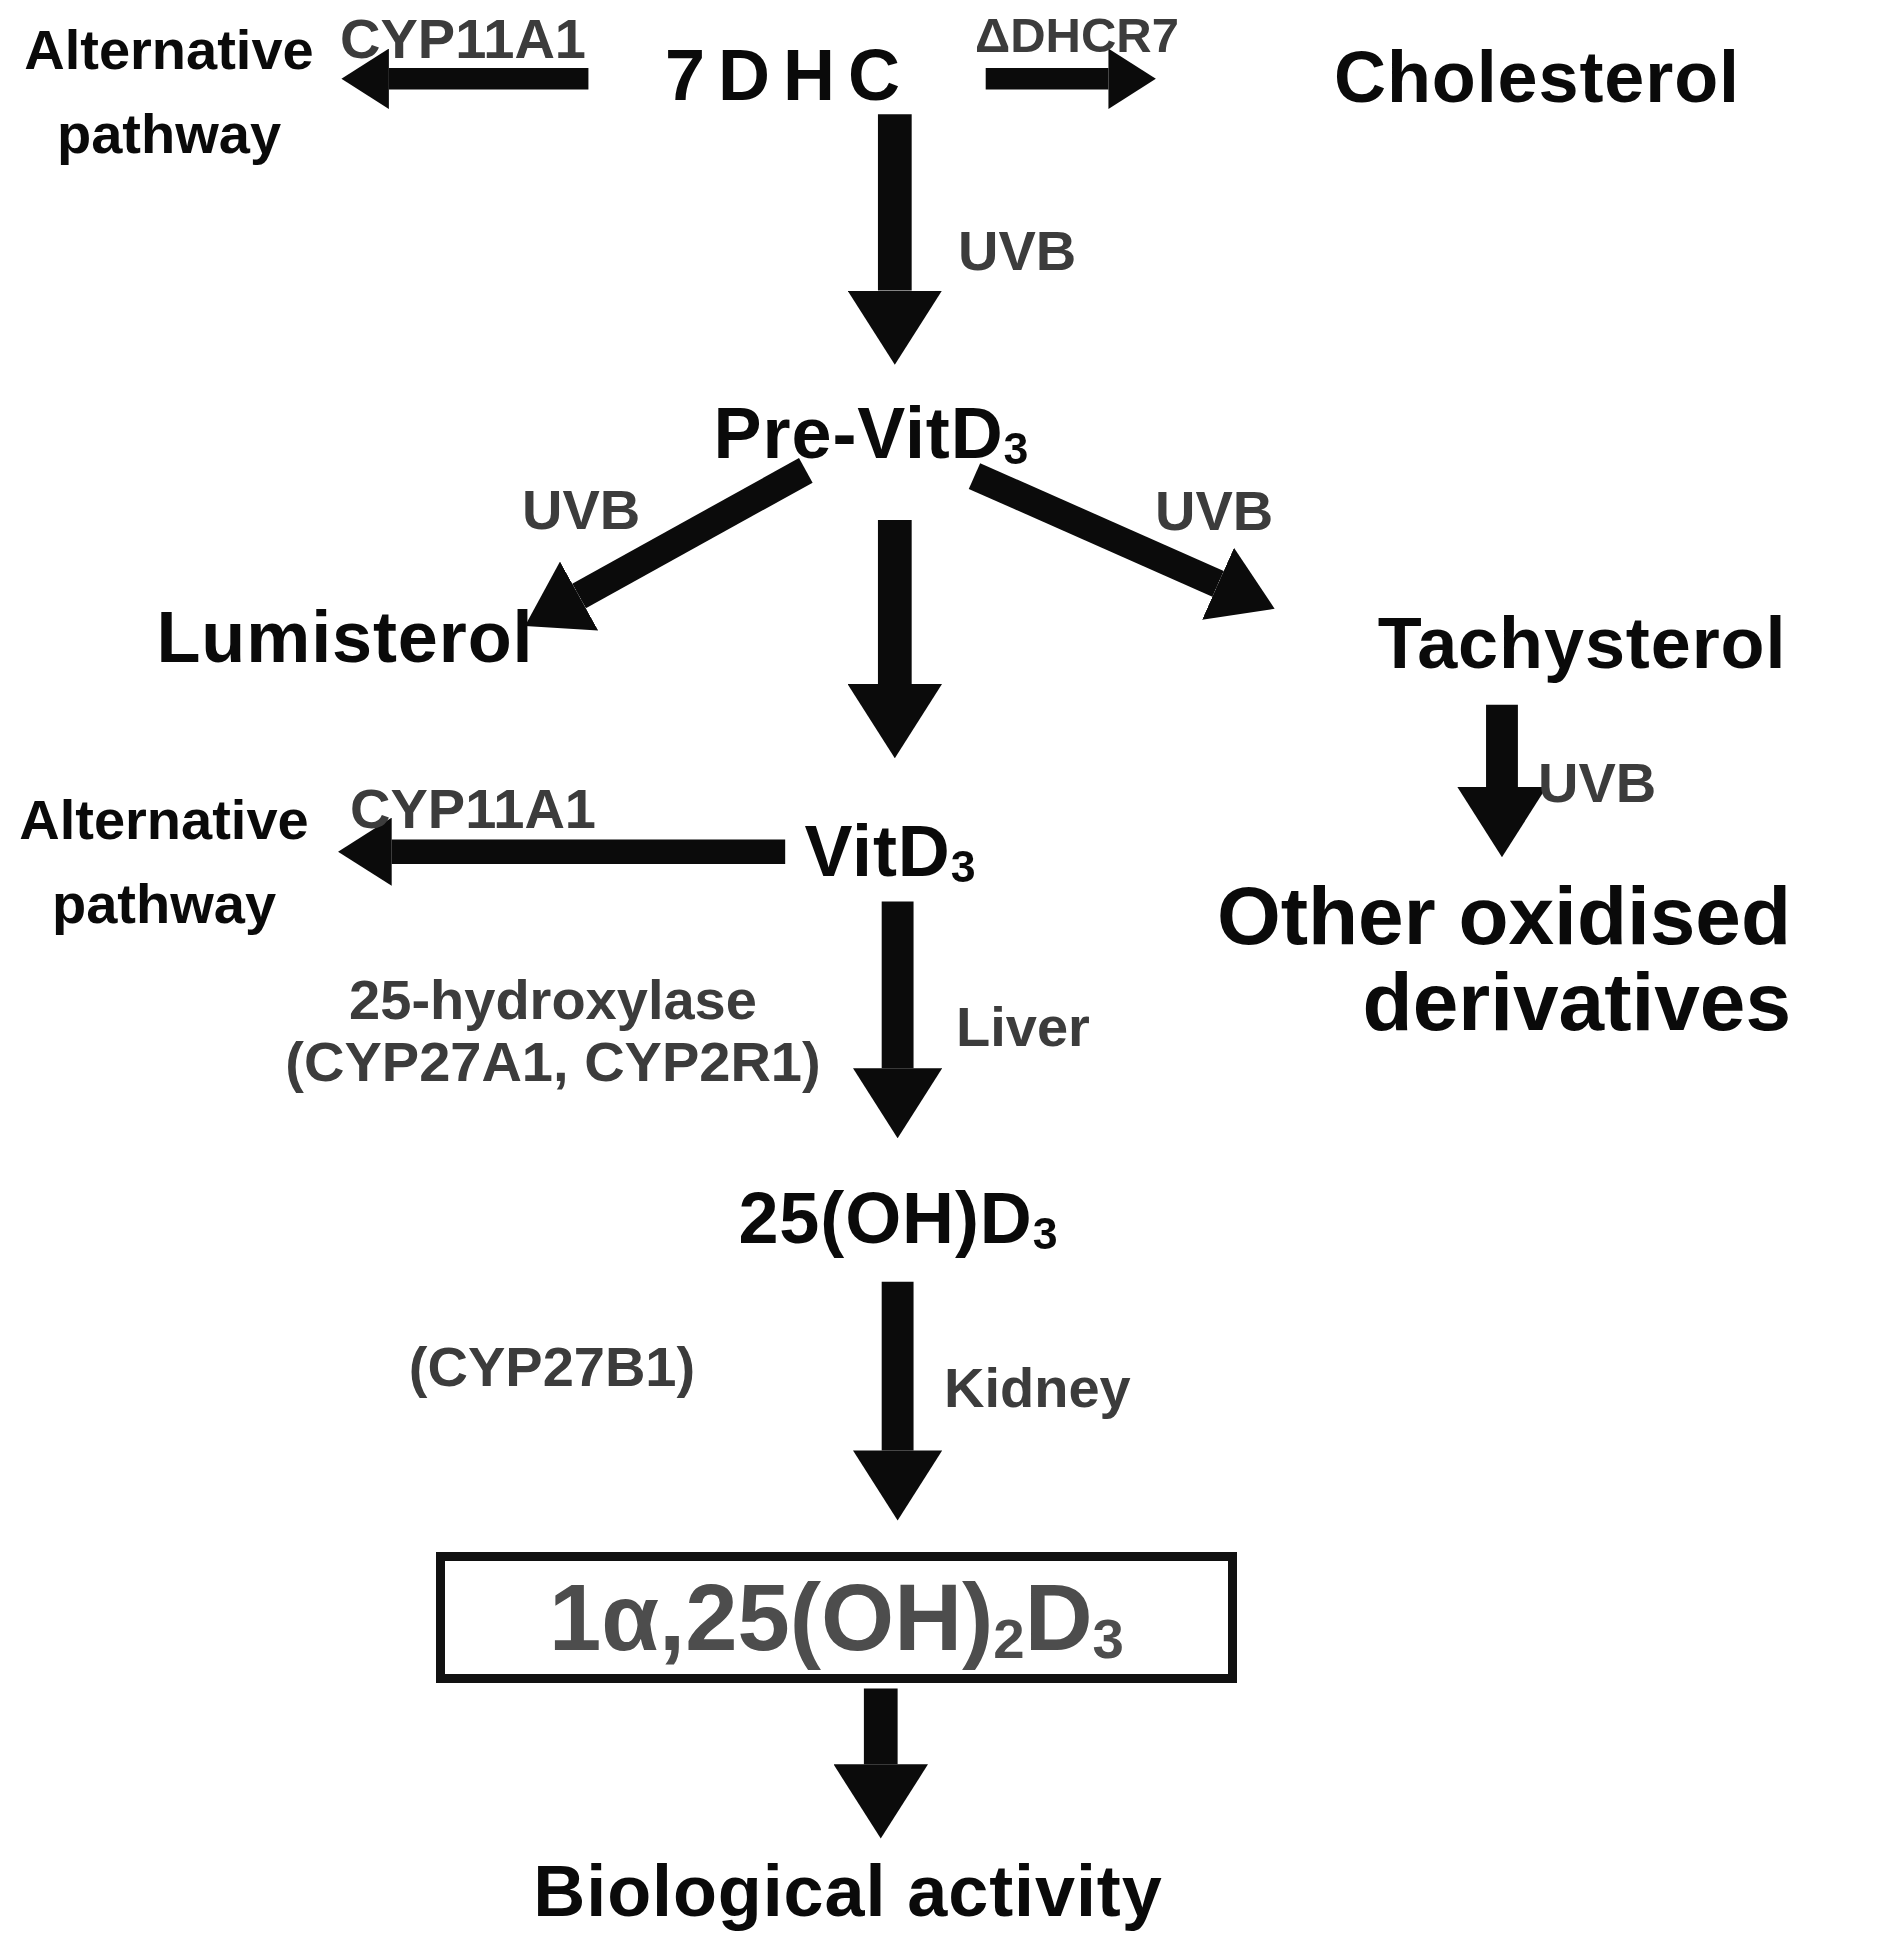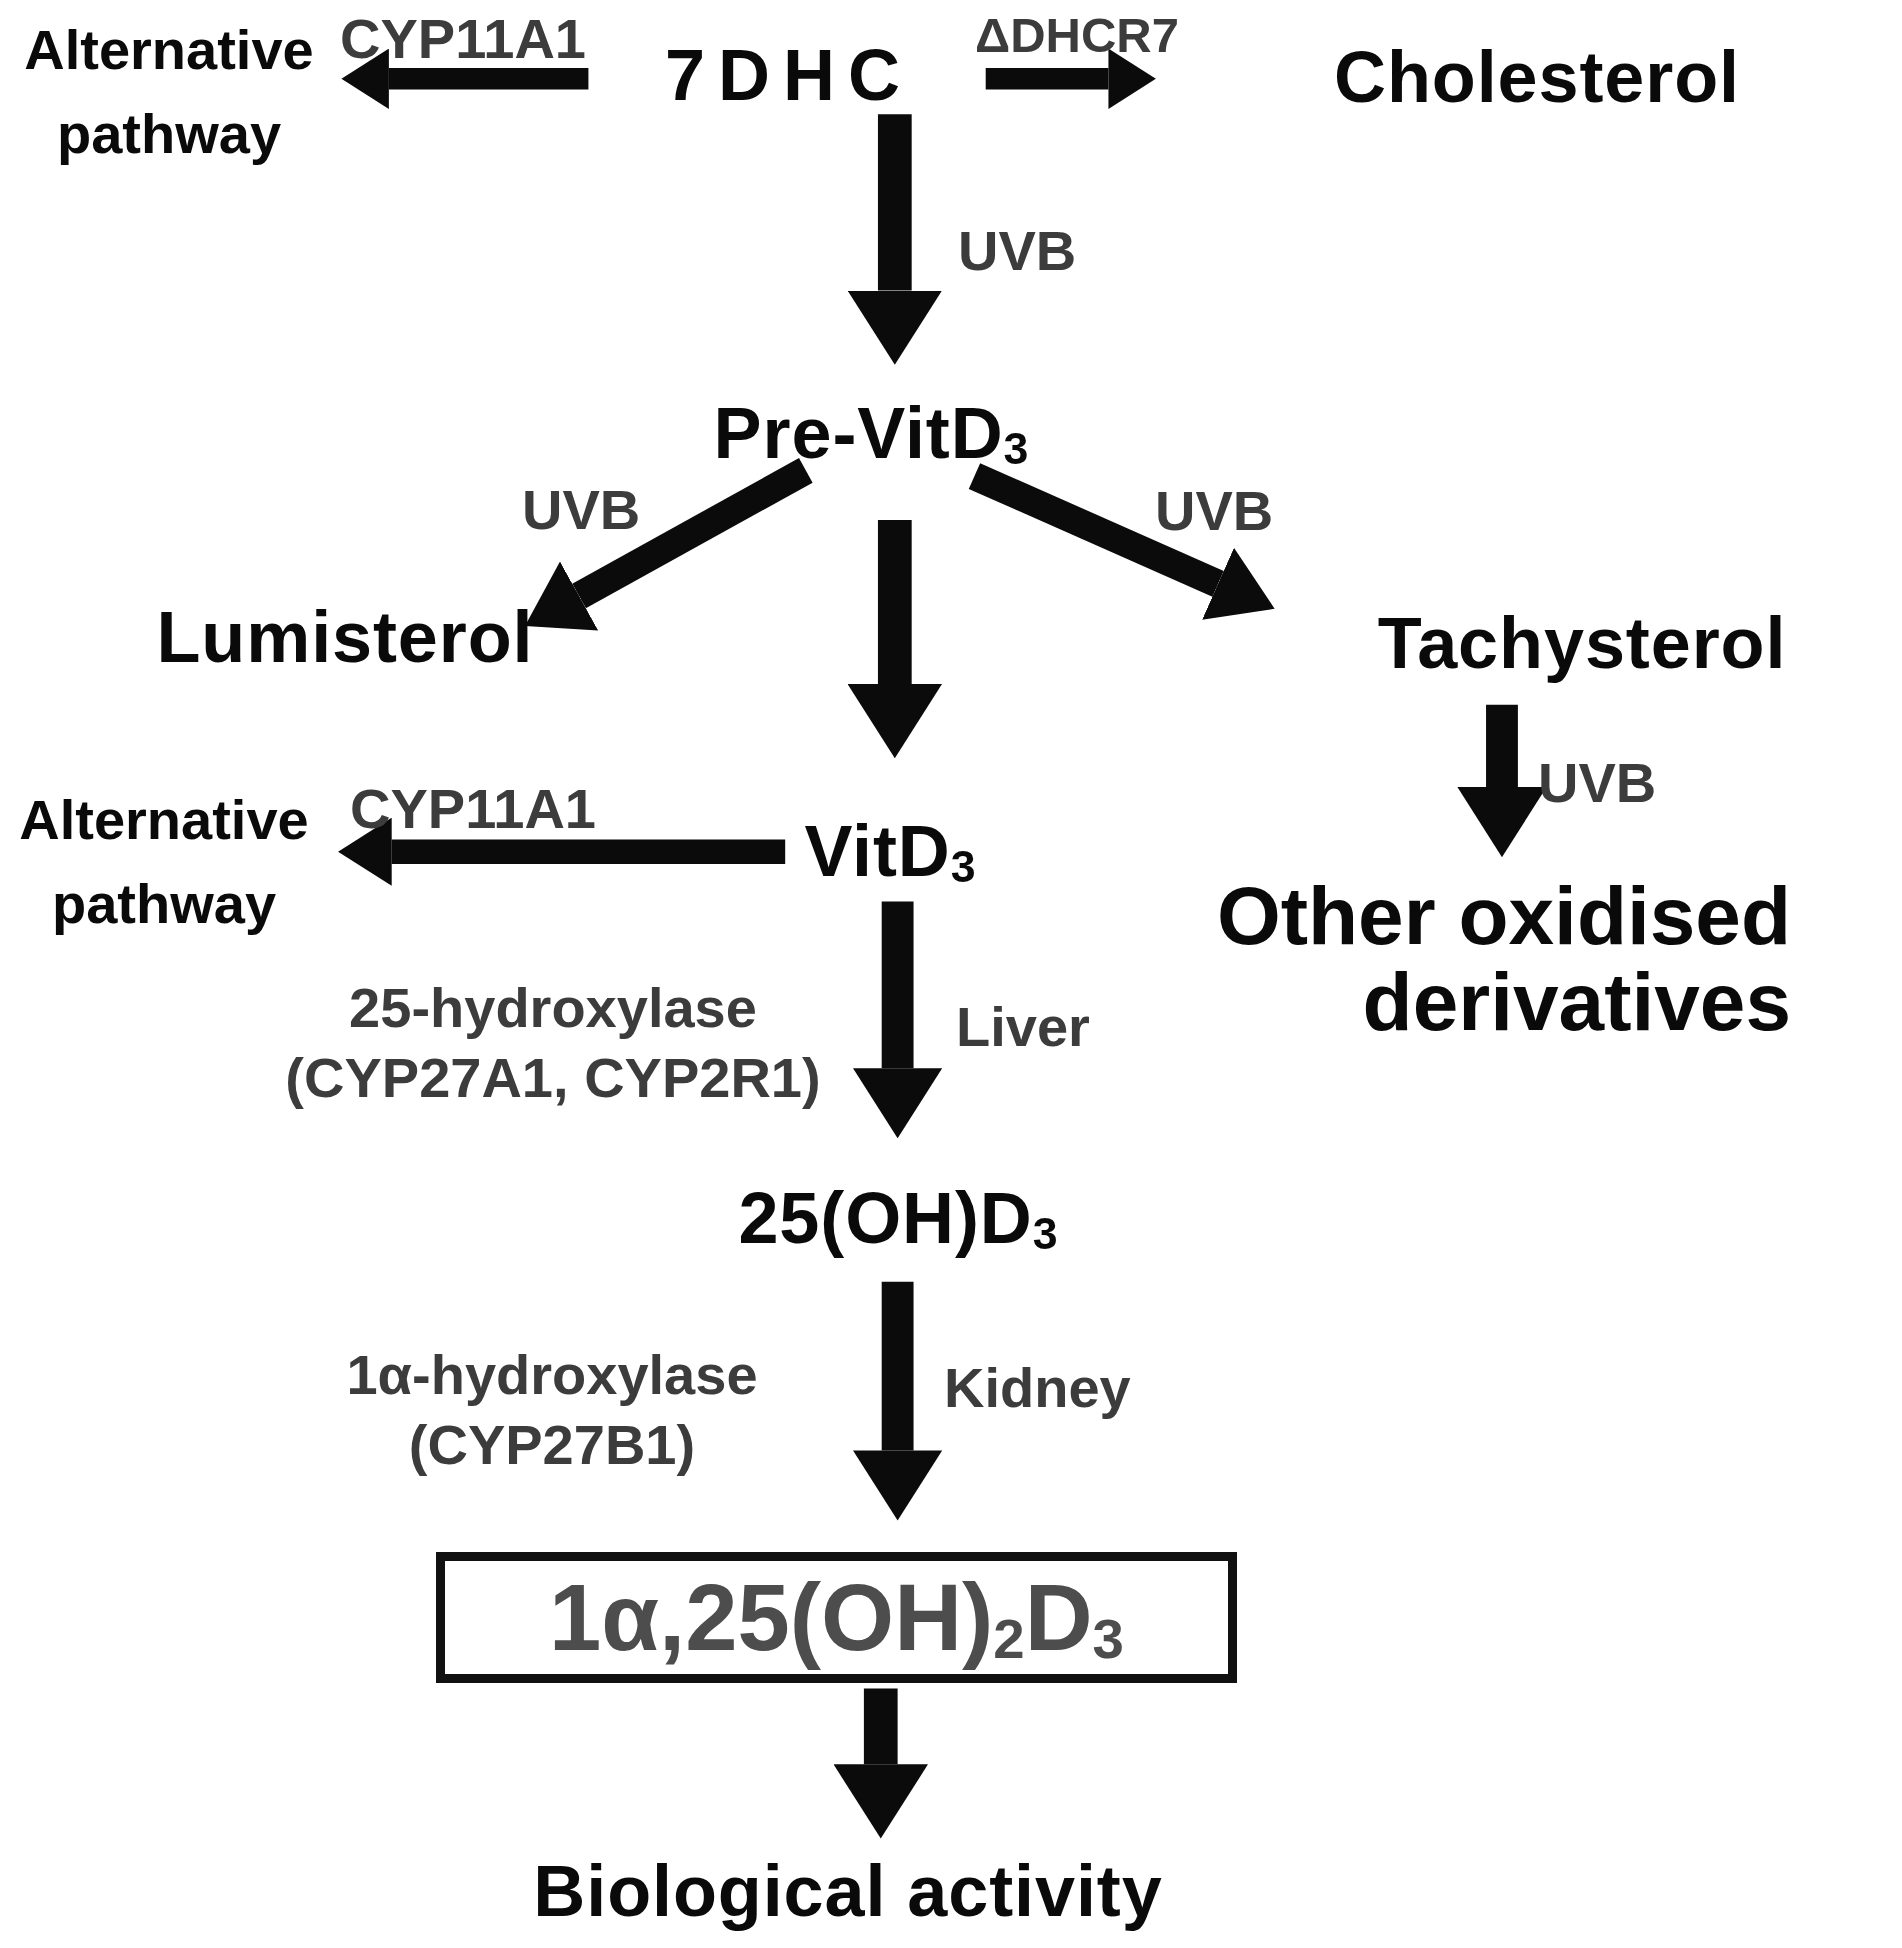--- a/index.html
+++ b/index.html
@@ -46,21 +46,21 @@
   .bigtwoline span{display:block;}
   .gray{
     position:absolute;
     color:#3c3c3c;
     font-size:56px;
     white-space:nowrap;
     line-height:1.0;
   }
   .gray.centered{transform:translateX(-50%);}
   .gray.twol{line-height:62px;text-align:center;}
-  .gray.twol span{display:block;margin-top:8px;}
+  .gray.twol span{display:block;}
   .smallcap{font-size:49px;}
   .box{
     position:absolute;
     left:436px;top:1552px;
     width:801px;height:131px;
     border:9.4px solid #111111;
     box-sizing:border-box;
     background:#ffffff;
     display:flex;align-items:center;justify-content:center;
     color:#4d4d4d;
@@ -153,21 +153,20 @@
     <span>(CYP27A1, CYP2R1)</span>
   </div>
 
   <div class="gray" style="left:956px;top:999px;">Liver</div>
 
   <div class="node" style="left:898px;top:1182px;">
     <span>25(OH)D</span><span class="sub">3</span>
   </div>
 
   <div class="gray centered twol" style="left:552px;top:1336px;">
-    <span>1α-hydroxylase</span>
     <span>(CYP27B1)</span>
   </div>
 
   <div class="gray" style="left:944px;top:1360px;">Kidney</div>
 
   <div class="box">
     <span><span>1α,25(OH)</span><span class="sub">2</span><span>D</span><span class="sub">3</span></span>
   </div>
 
   <div class="node" style="left:848px;top:1855px;">Biological activity</div>

